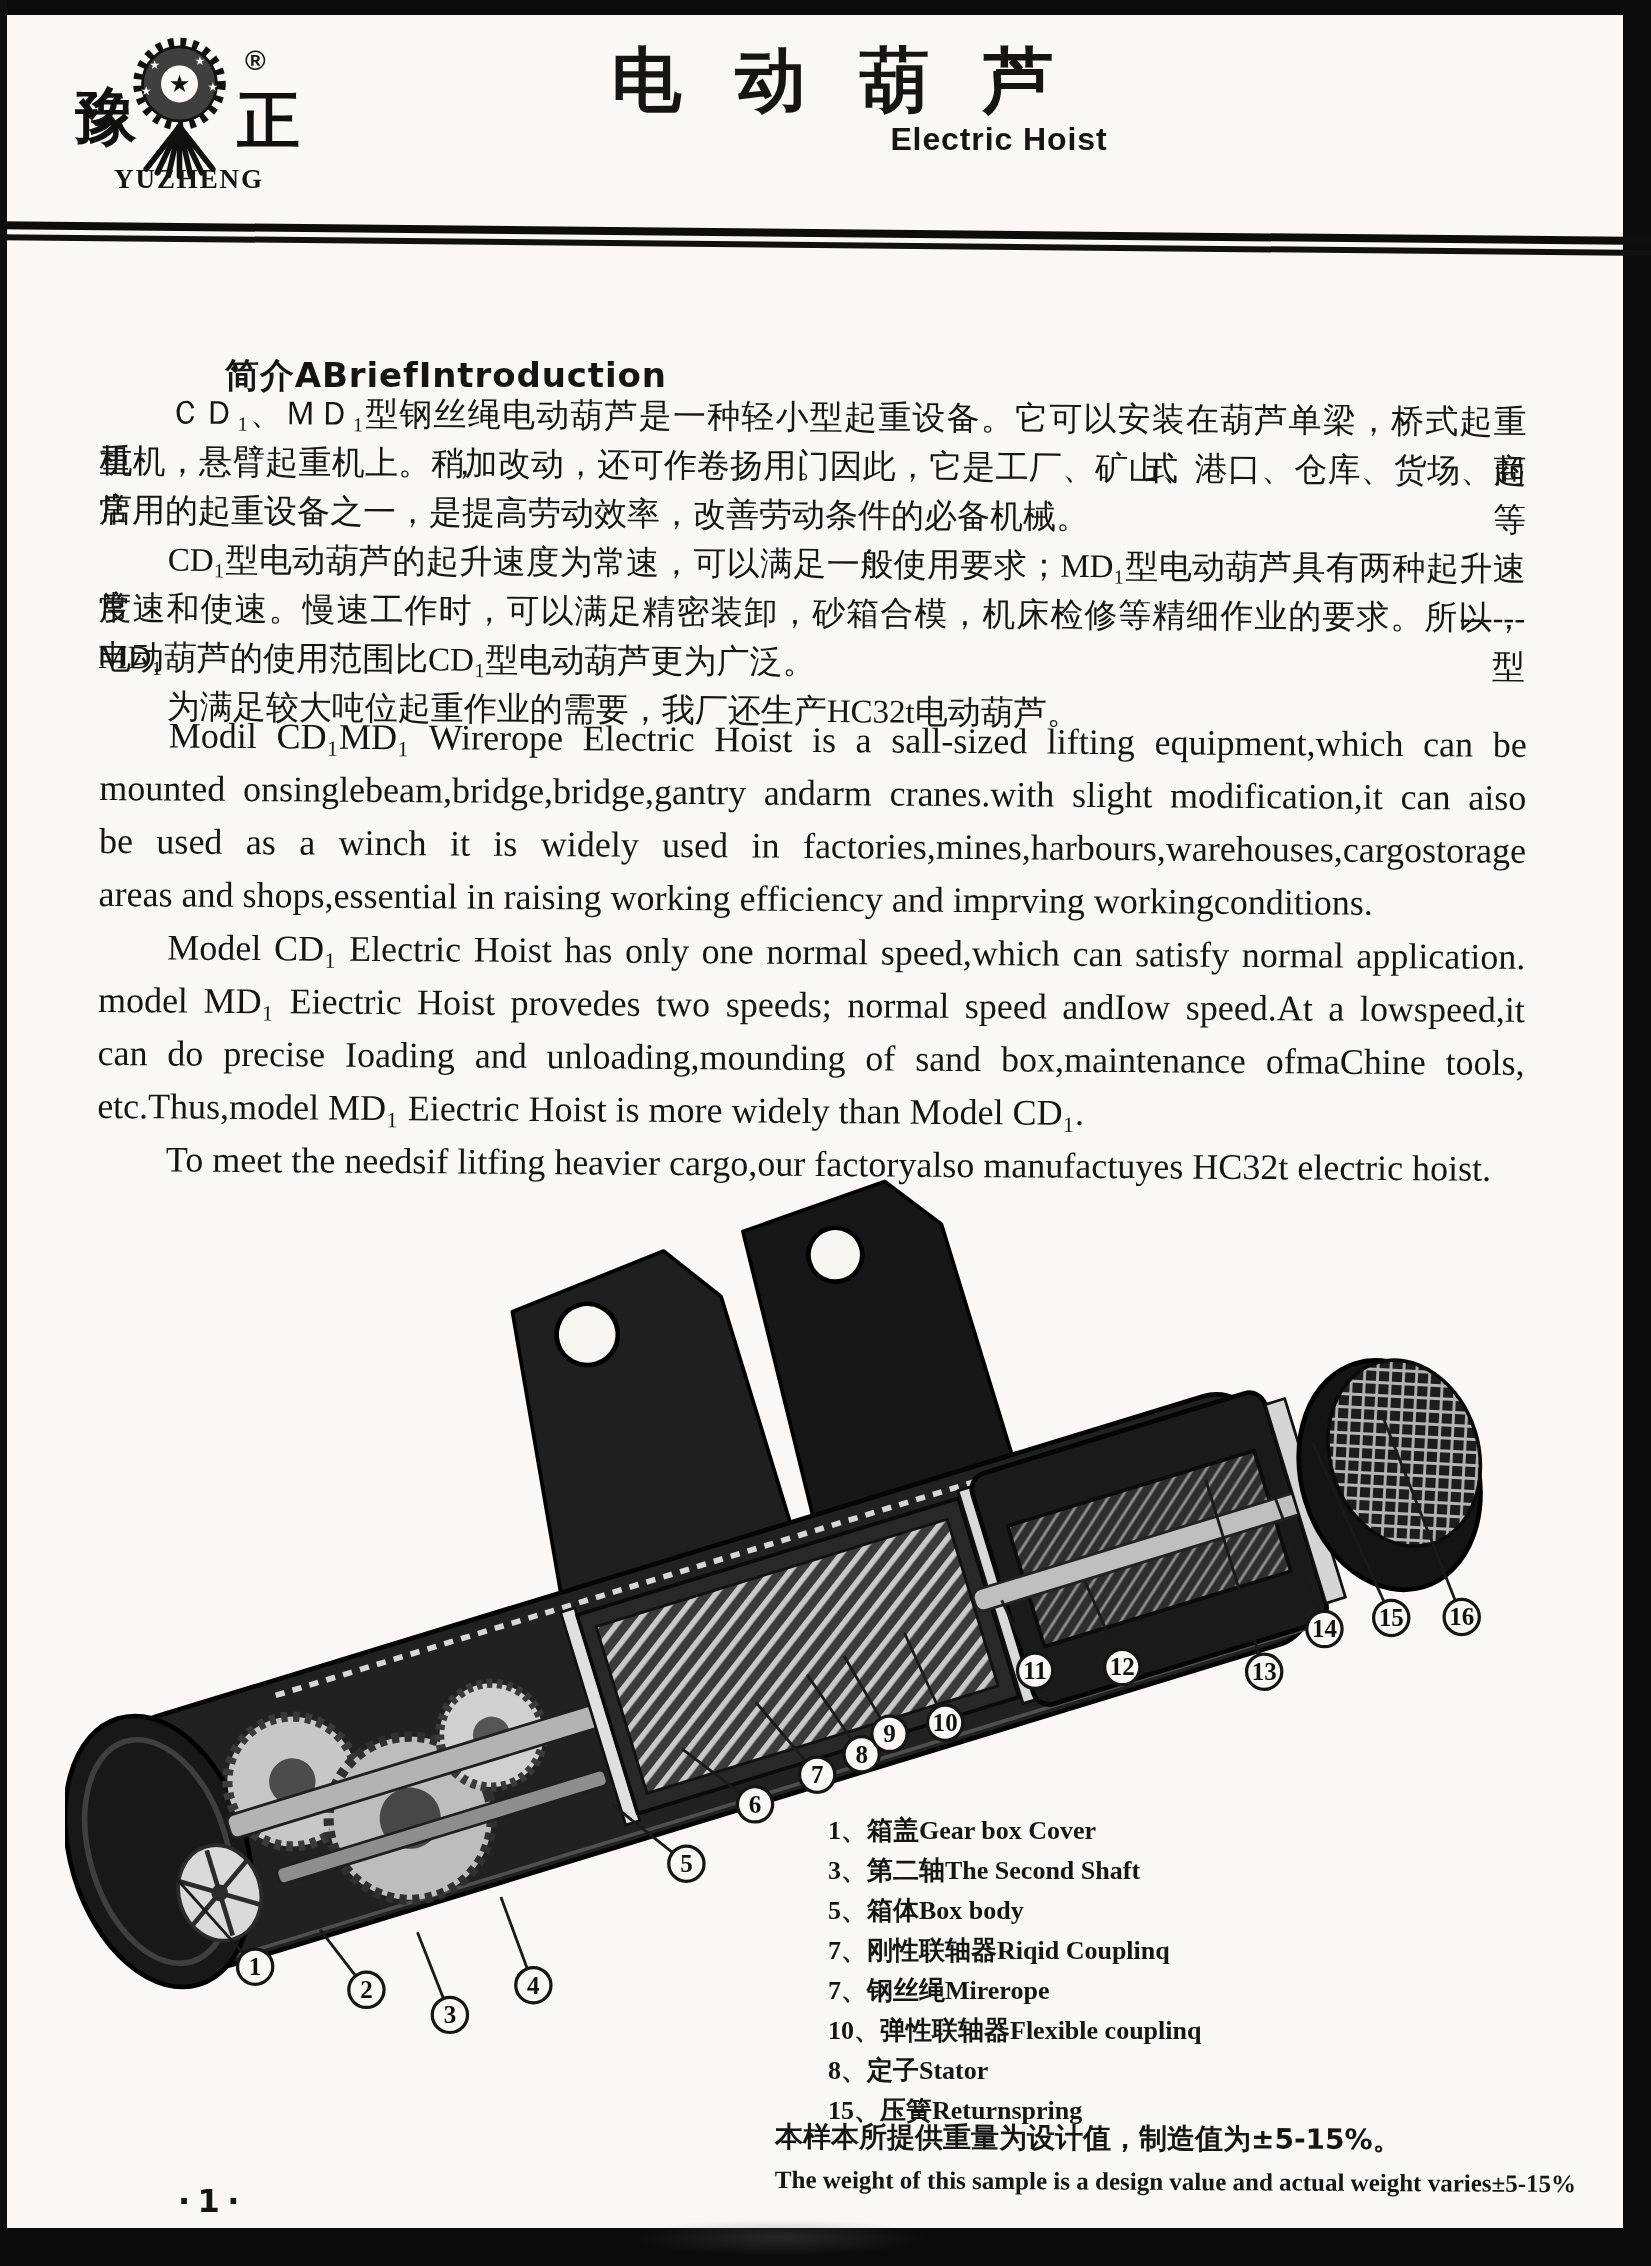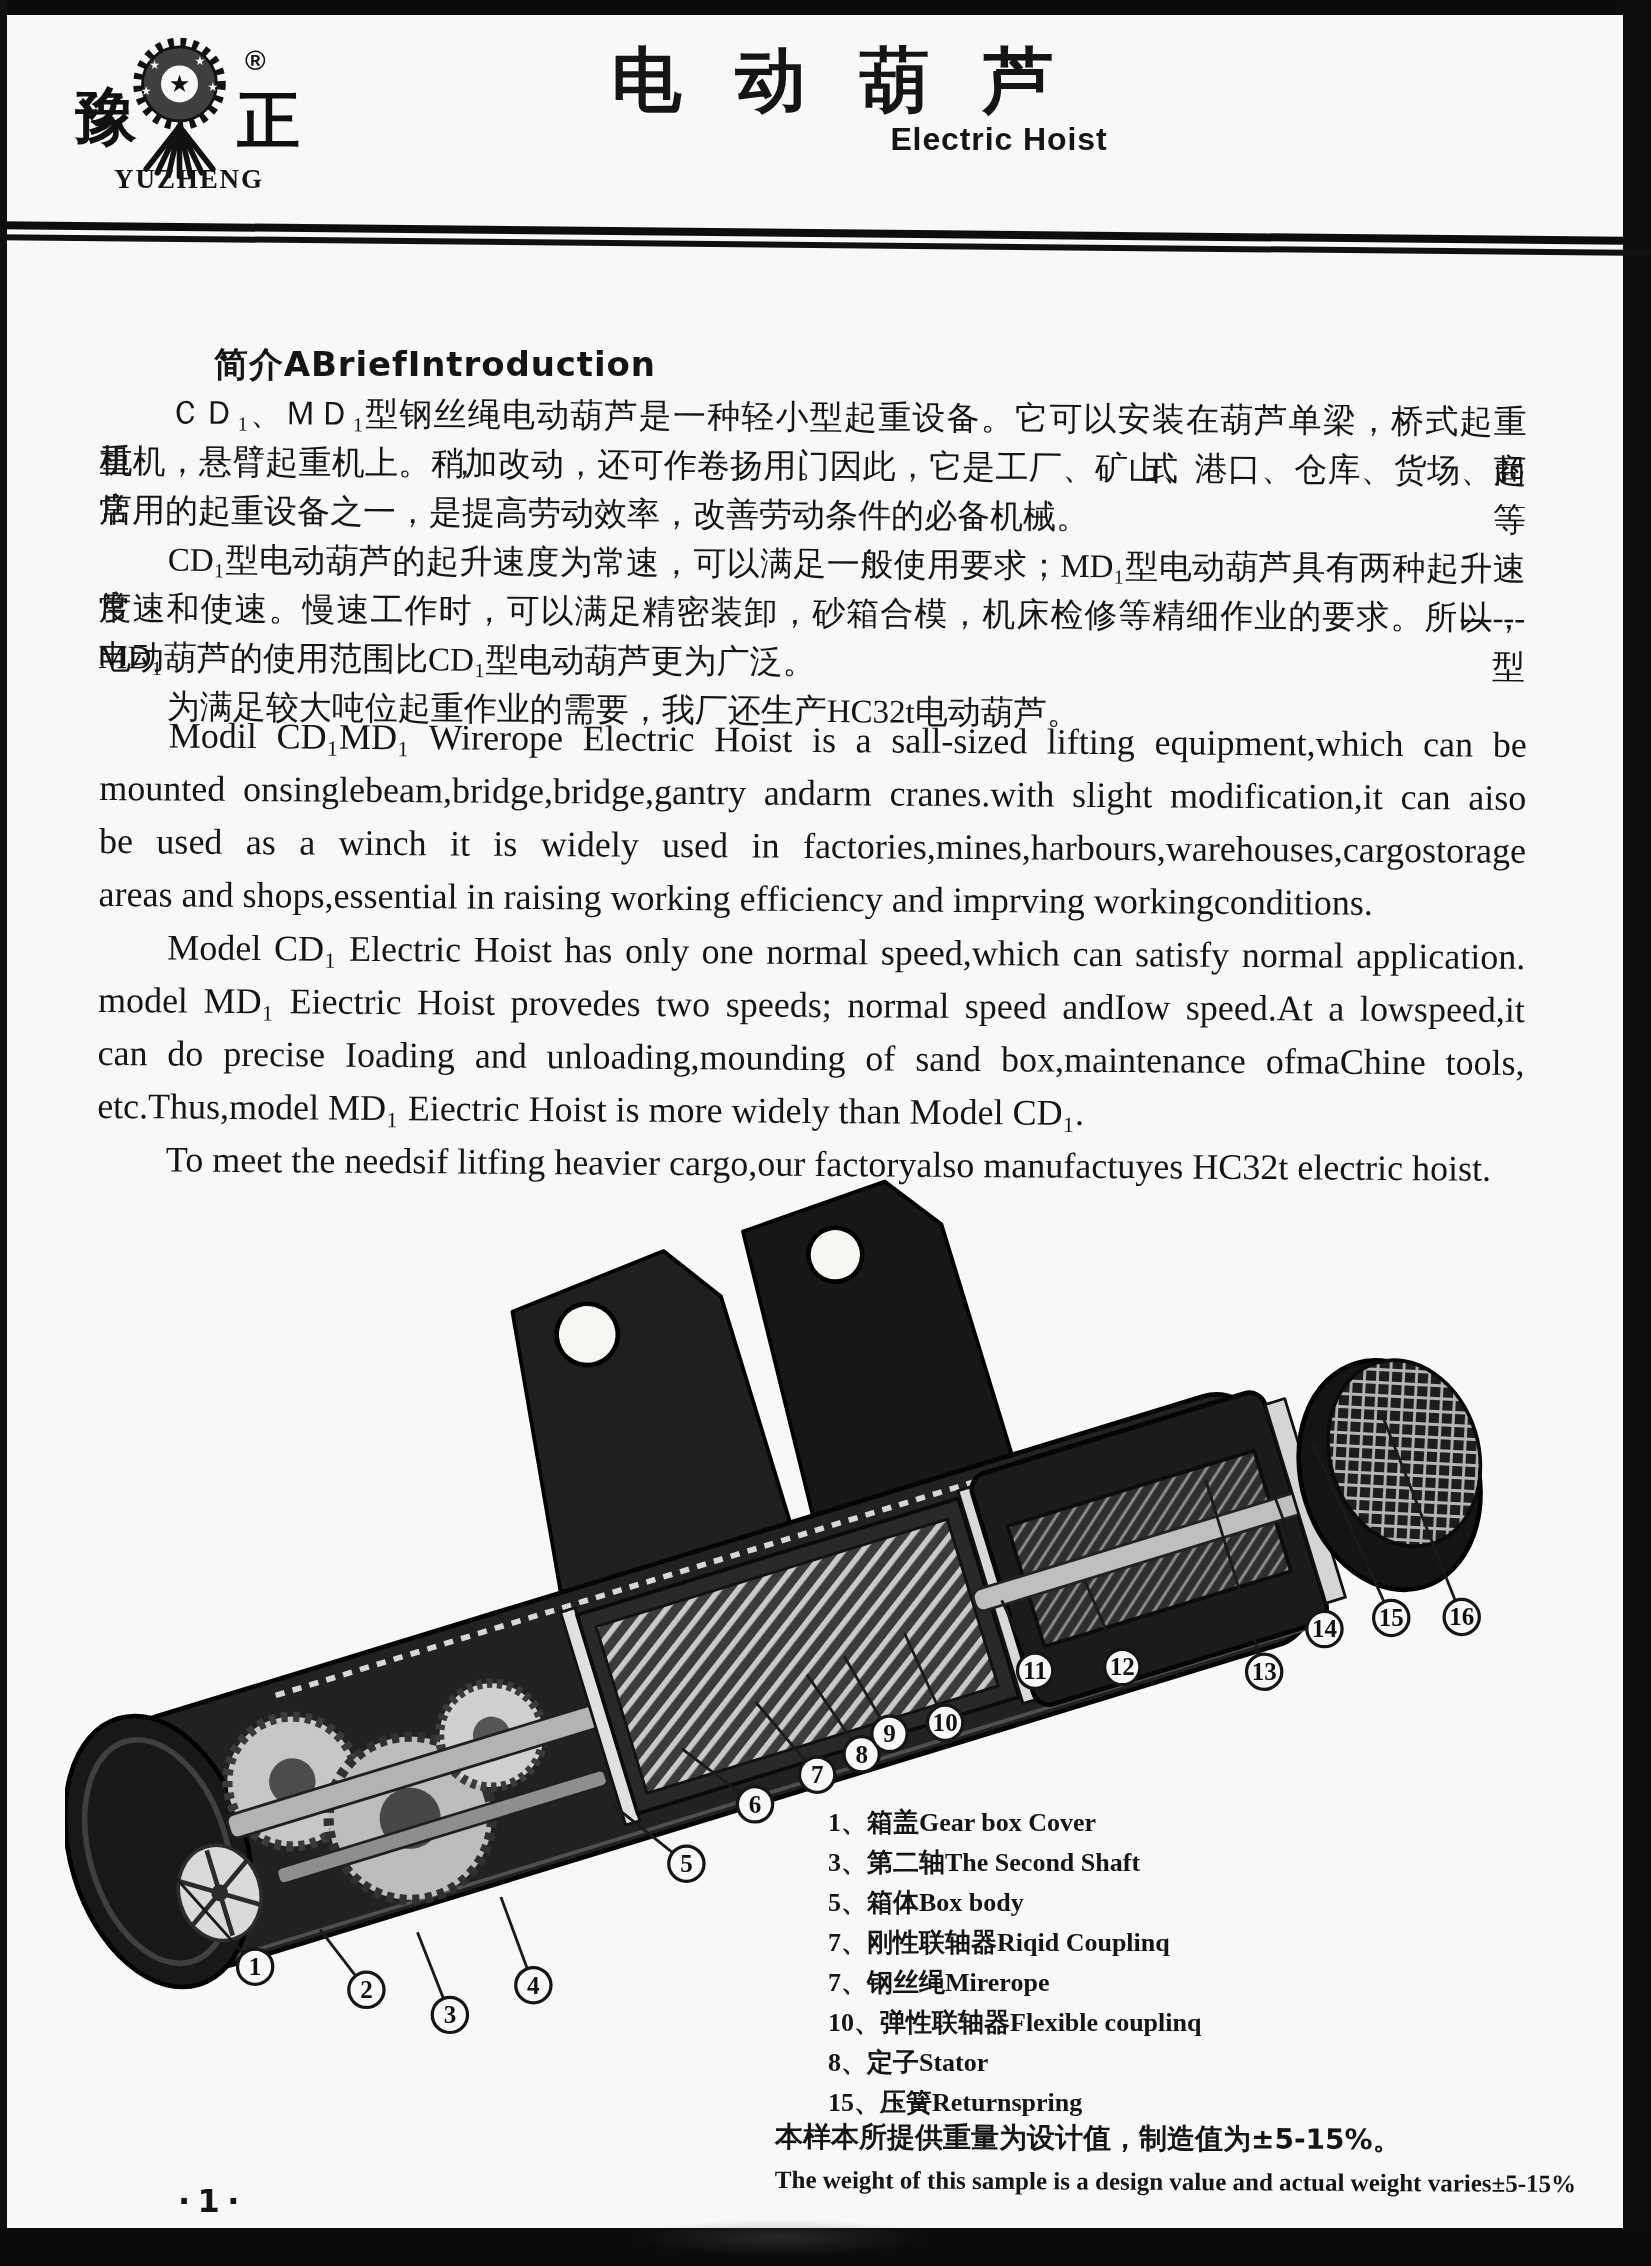--- a/index.html
+++ b/index.html
@@ -25,34 +25,34 @@
   #title-wrap{position:absolute;left:846px;top:43px;transform:translateX(-50%);text-align:right;}
   #page-title{margin:0;font-size:70px;line-height:74px;font-weight:bold;letter-spacing:54px;
               text-indent:27px;white-space:nowrap;font-family:"DejaVu Sans",sans-serif;}
   #page-subtitle{margin-top:4px;font-family:"Liberation Sans",sans-serif;font-size:32px;font-weight:600;
                  letter-spacing:0.9px;text-indent:0;}
   
   #rule{position:absolute;left:-18.6px;top:221px;width:1697px;transform:rotate(.55deg);transform-origin:0 0;}
   #rule .r1{height:8.3px;background:#0d0d0d;}
   #rule .r2{height:6.5px;background:#111;margin-top:4.6px;}
   
-  #sec-heading{position:absolute;left:213px;top:341px;margin:1px;font-size:34px;font-weight:bold;
+  #sec-heading{position:absolute;left:213px;top:341px;margin:12px;font-size:34px;font-weight:bold;
                font-family:"DejaVu Sans",sans-serif;letter-spacing:0.9px;}
   #cn-lines{position:absolute;left:100px;top:388px;width:1427px;transform:rotate(.4deg);transform-origin:0 0;}
   #en-lines{position:absolute;left:100px;top:709px;width:1427px;transform:rotate(.4deg);transform-origin:0 0;}
   .tl{white-space:normal;}
   .tl.cn{font-size:33px;line-height:49px;height:49px;font-weight:500;}
   .tl.en{font-size:36px;line-height:53px;height:53px;}
   .tl.ind{text-indent:69px;}
   .tl.just{text-align:justify;text-align-last:justify;}
   
   #diagram{position:absolute;left:65px;top:1155px;}
   .cnum{font-family:"Liberation Serif",serif;font-size:27px;font-weight:bold;fill:#101010;}
   
-  .pcol{position:absolute;width:371px;}
+  .pcol{position:absolute;width:371px;margin-top:8px;}
   #parts-left{left:828px;top:1803px;}
   #parts-right{left:1184px;top:1803px;}
   .pitem{font-size:26px;font-weight:bold;line-height:40px;height:40px;white-space:nowrap;
          font-family:"Liberation Serif",serif;}
   
   #footnote{position:absolute;left:775px;top:2120px;transform:rotate(.3deg);}
   #footnote-cn{font-size:28px;font-weight:bold;font-family:"DejaVu Sans",sans-serif;}
   #footnote-en{margin-top:10.2px;font-size:25px;font-weight:bold;font-family:"Liberation Serif",serif;}
   #pageno{position:absolute;left:178px;top:2182px;font-size:32px;font-weight:bold;
           font-family:"DejaVu Sans",sans-serif;letter-spacing:7.4px;}

